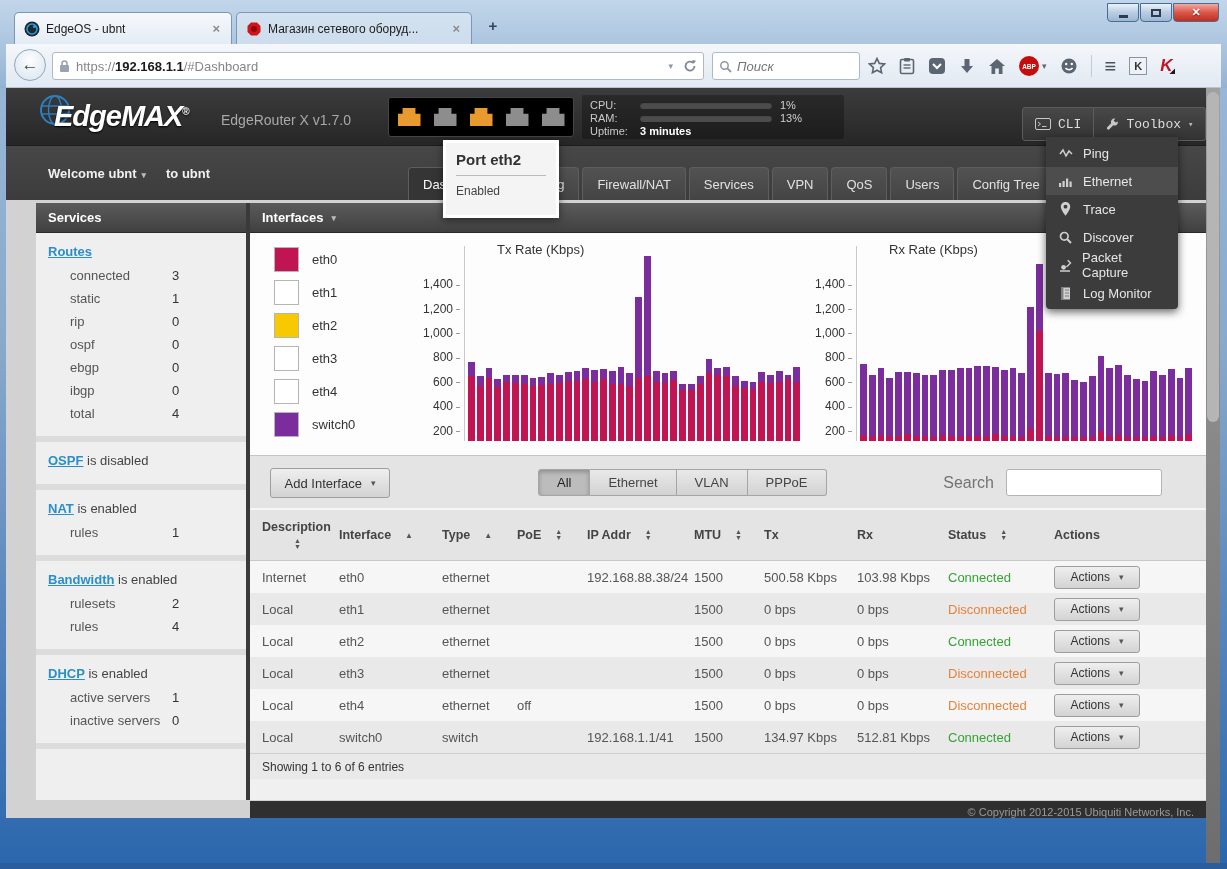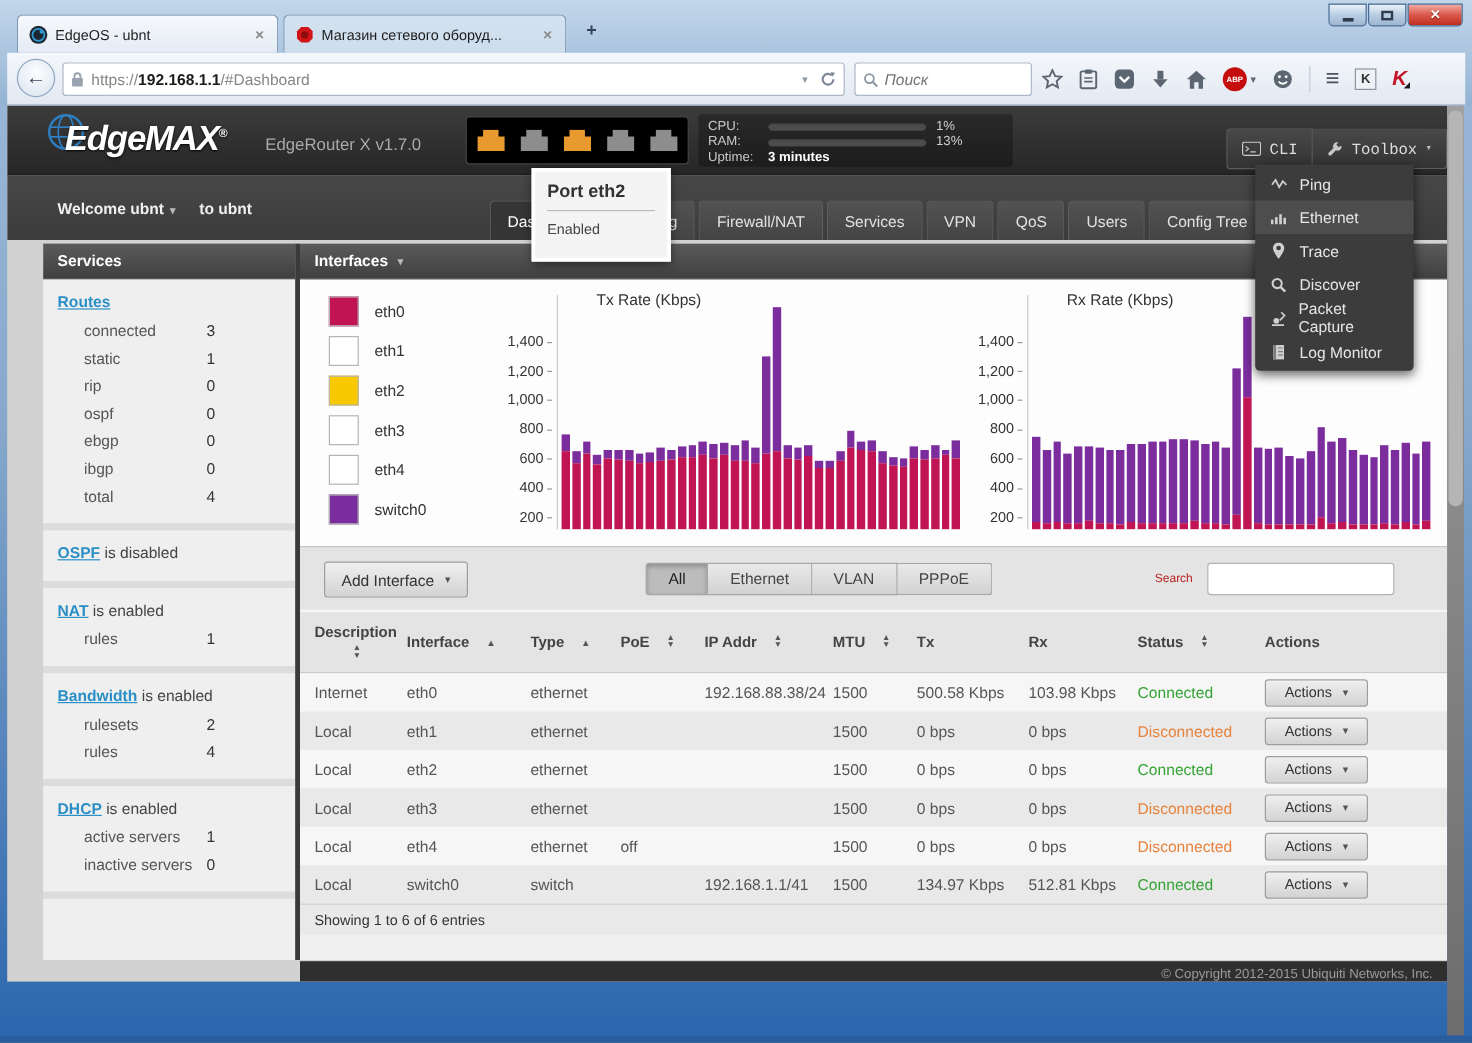--- a/index.html
+++ b/index.html
@@ -136,21 +136,21 @@
          color:#333; font-size:13px; display:flex; align-items:center; justify-content:center; gap:9px; }
   .add-btn { position:absolute; left:20px; top:12px; width:120px; height:30px; }
   .filter-group { position:absolute; left:288px; top:13px; display:flex; }
   .filter-btn { height:27px; padding:0 18px; background:linear-gradient(180deg,#e9e9e9,#d2d2d2);
                 border:1px solid #a5a5a5; border-left:none; color:#444; font-size:13px;
                 display:flex; align-items:center; }
   .filter-btn:first-child { border-left:1px solid #a5a5a5; border-radius:3px 0 0 3px; }
   .filter-btn:last-child { border-radius:0 3px 3px 0; }
   .filter-btn.active { background:#bcbcbc; box-shadow:inset 0 2px 4px rgba(0,0,0,.25); color:#222; }
   .search-area { position:absolute; right:44px; top:13px; display:flex; align-items:center; gap:12px; }
-  .search-label { font-size:10px; color:#b91c1c; }
+  .search-label { font-size:16px; color:#737373; }
   .search-input { width:156px; height:27px; border:1px solid #b3b3b3; border-radius:3px; background:#fff;
                   font-family:"Liberation Sans",sans-serif; font-size:13px; padding:0 6px; outline:none; }
   .thead, .trow { display:grid; grid-template-columns:77px 103px 75px 70px 107px 70px 93px 91px 106px 1fr;
                   padding-left:12px; align-items:center; }
   .thead { height:53px; background:#e4e4e4; border-top:2px solid #f6f6f6; border-bottom:1px solid #c9c9c9;
            font-size:12.5px; font-weight:bold; color:#444; }
   .th { display:flex; align-items:center; gap:14px; }
   .th.two-line { flex-direction:column; align-items:flex-start; gap:4px; }
   .th.two-line .sorts { margin-left:32px; }
   .sorts { display:inline-flex; flex-direction:column; font-size:7px; line-height:6px; color:#555; }

